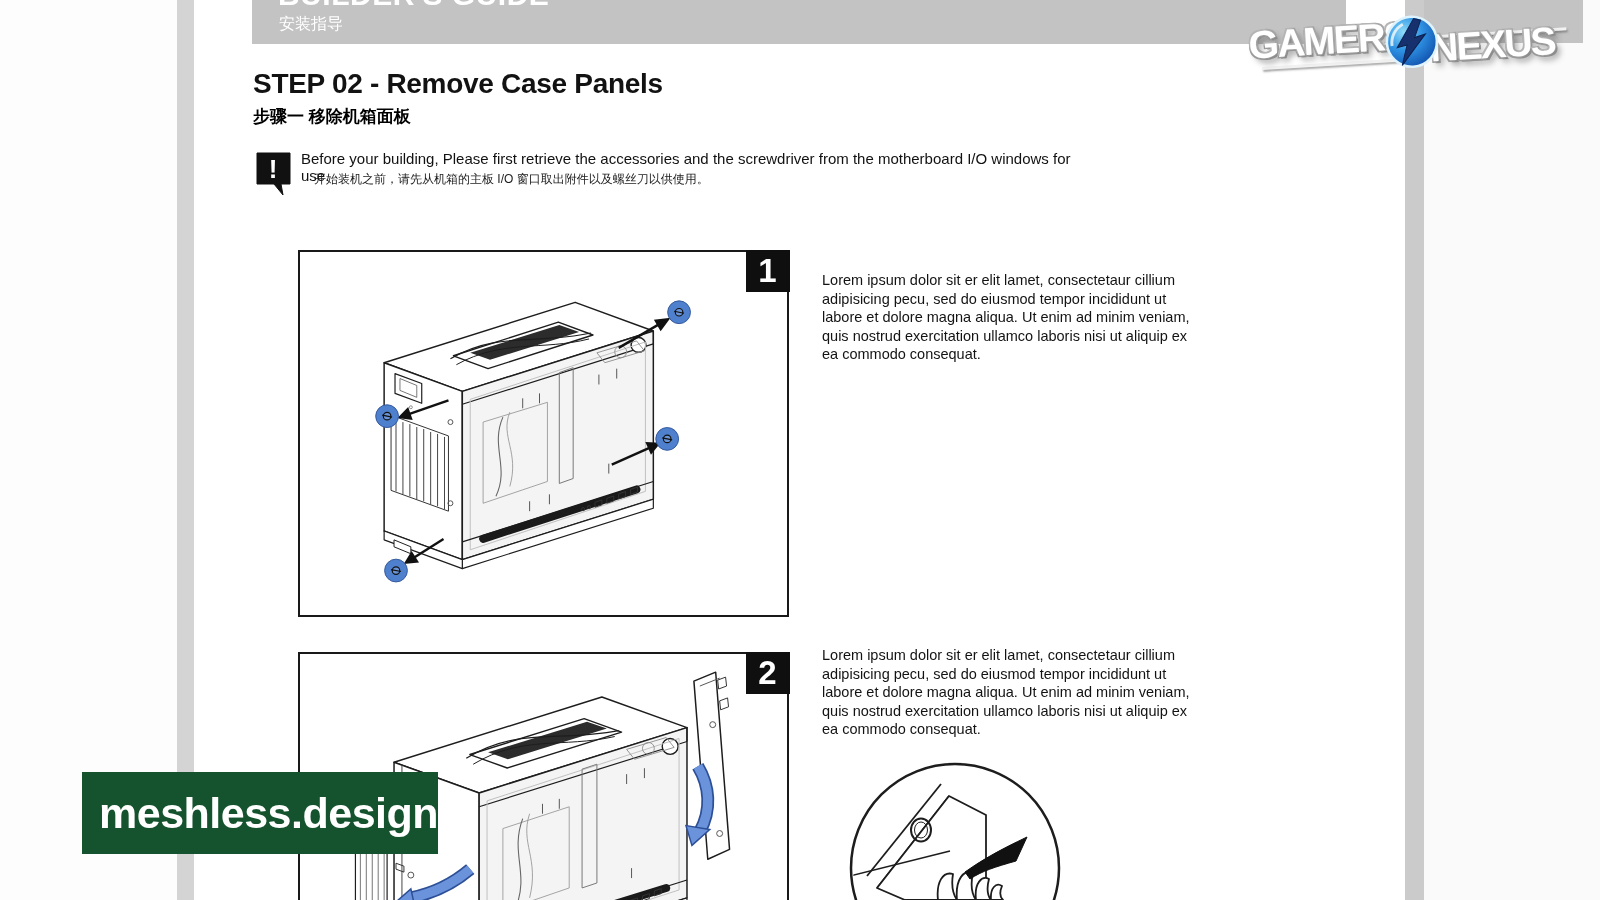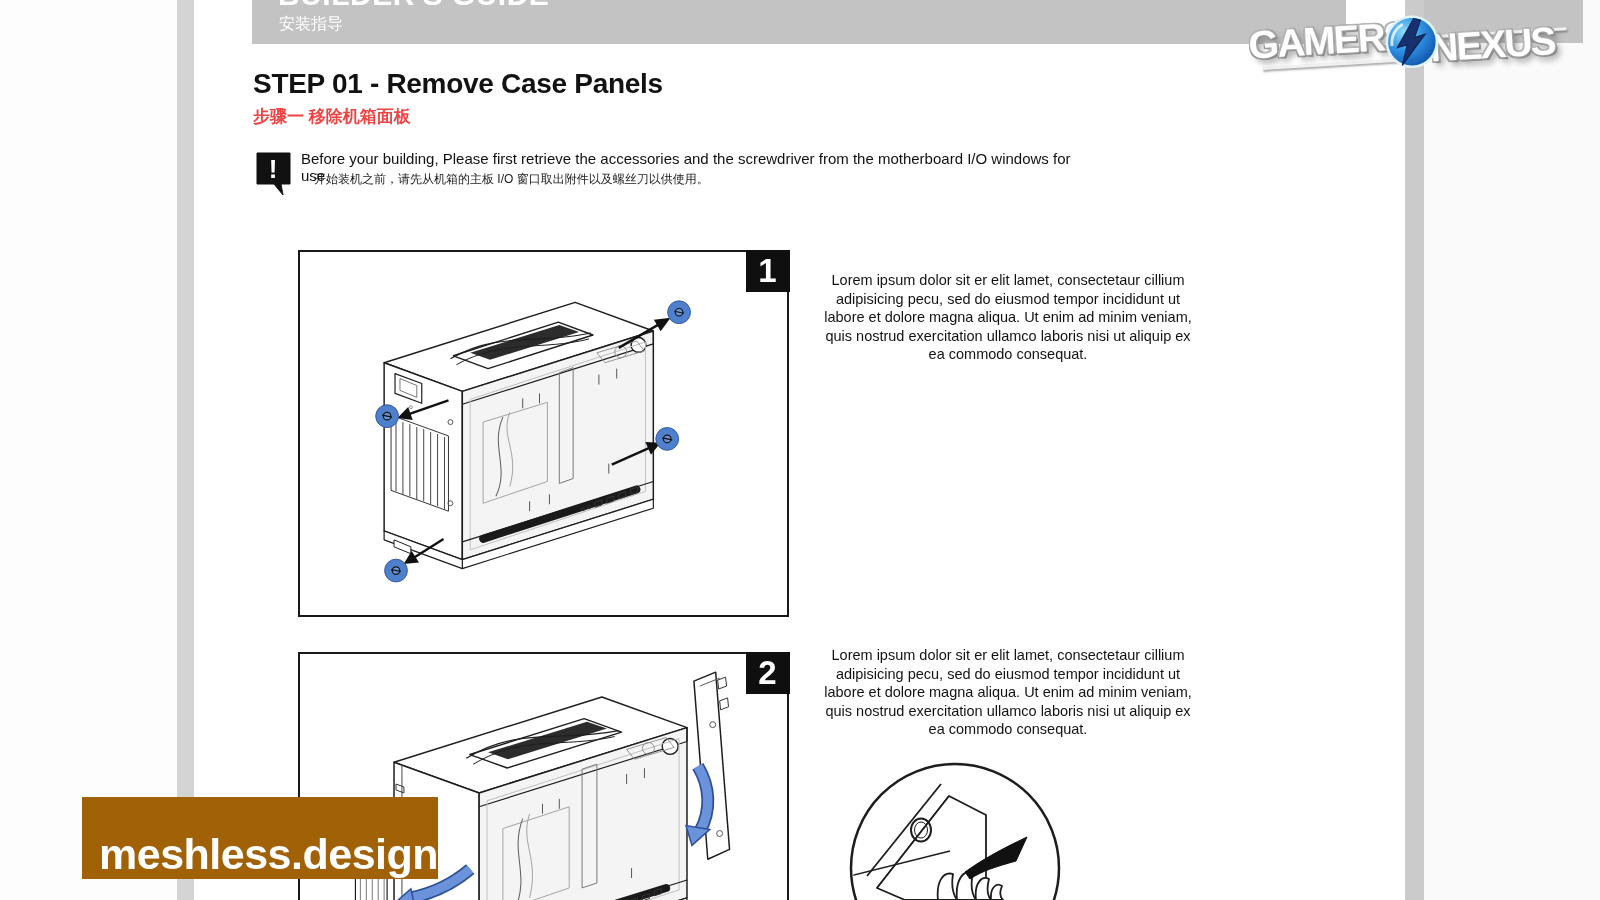--- a/index.html
+++ b/index.html
@@ -17,42 +17,42 @@
   .next-page{left:1424px;top:0;width:176px;height:900px;background:#fafafa;}
   .next-page-bar{left:1424px;top:0;width:159px;height:43px;background:#c3c3c3;}
 
   
   .header-bar{left:252px;top:-34px;width:1094px;height:78px;background:#c3c3c3;}
   .header-title{position:absolute;left:26px;top:12px;font-size:30px;font-weight:800;
     color:#ffffff;letter-spacing:.5px;white-space:nowrap;}
   .header-sub{position:absolute;left:27px;top:48px;font-size:16px;font-weight:400;color:#ffffff;}
 
   .step-title{left:253px;top:68px;font-size:28px;font-weight:800;color:#121212;letter-spacing:-.3px;}
-  .step-sub{left:253px;top:105px;font-size:17px;font-weight:700;color:#ef4444;}
+  .step-sub{left:253px;top:105px;font-size:17px;font-weight:700;color:#000000;}
 
   .notice-icon{left:256px;top:152px;width:36px;height:44px;}
   .notice-en{left:301px;top:150px;width:800px;font-size:15px;color:#111;}
   .notice-zh{left:314px;top:171px;width:800px;font-size:12px;color:#1c1c1c;}
 
   .figure{background:#fff;border:2.5px solid #191919;}
   .fig1{left:298px;top:250px;width:487px;height:363px;}
   .fig2{left:298px;top:652px;width:487px;height:270px;}
   .fig-badge{position:absolute;top:-2.5px;right:-2.5px;width:44px;height:42px;background:#0f0f0f;
     color:#fff;font-size:33px;font-weight:800;display:flex;align-items:center;justify-content:center;}
   .fig-svg{position:absolute;left:0;top:0;}
 
-  .caption{width:372px;font-size:14.5px;line-height:18.6px;color:#131313;text-align:center;}
+  .caption{width:372px;font-size:14.5px;line-height:18.6px;color:#131313;}
   .cap1{left:822px;top:271px;}
   .cap2{left:822px;top:646px;}
 
   .detail-inset{left:845px;top:758px;width:220px;height:142px;}
 
   
-  .watermark{left:82px;top:772px;width:356px;height:82px;background:#a16207;z-index:50;
-    display:flex;align-items:flex-end;margin-top:25px;}
+  .watermark{left:82px;top:772px;width:356px;height:82px;background:#14532d;z-index:50;
+    display:flex;align-items:center;}
   .watermark span{color:#fff;font-size:43px;font-weight:800;letter-spacing:-.5px;padding-left:17px;white-space:nowrap;}
 
   
   .gn-logo{left:1243px;top:6px;width:330px;height:76px;z-index:40;transform:rotate(-3.5deg);}
   .gn-word{position:absolute;font-size:39px;font-weight:900;letter-spacing:-2px;color:#fff;white-space:nowrap;
     text-shadow:-1.5px -1.5px 0 #b5b5b5, 1.5px -1.5px 0 #a5a5a5, -1.5px 1.5px 0 #9a9a9a,
                  2px 2px 0 #8d8d8d, 4px 5px 6px rgba(40,40,40,.45);}
   .gn-gamers{left:6px;top:8px;}
   .gn-nexus{left:187px;top:22px;}
   .gn-line{position:absolute;height:3px;background:#f2f2f2;box-shadow:1px 2px 2px rgba(80,80,80,.5);}
@@ -67,21 +67,21 @@
 <div class="abs page"></div>
 <div class="abs strip-right"></div>
 <div class="abs next-page"></div>
 <div class="abs next-page-bar"></div>
 
 <div class="abs header-bar">
   <div class="header-title">BUILDER'S GUIDE</div>
   <div class="header-sub">安装指导</div>
 </div>
 
-<div class="abs step-title">STEP 01 - Remove Case Panels</div>
+<div class="abs step-title">STEP 02 - Remove Case Panels</div>
 <div class="abs step-sub">步骤一 移除机箱面板</div>
 
 <div class="abs notice-icon">
   <svg width="36" height="44" viewBox="0 0 36 44">
     <path d="M1,1 h33 v31 h-9 l2,11 l-9,-11 h-17 z" fill="#111" stroke="#111" stroke-linejoin="round"></path>
     <text x="17" y="26" font-size="26" font-weight="800" fill="#fff" text-anchor="middle" font-family="Liberation Sans, sans-serif">!</text>
   </svg>
 </div>
 <div class="abs notice-en">Before your building, Please first retrieve the accessories and the screwdriver from the motherboard I/O windows for use.</div>
 <div class="abs notice-zh">开始装机之前，请先从机箱的主板 I/O 窗口取出附件以及螺丝刀以供使用。</div>

